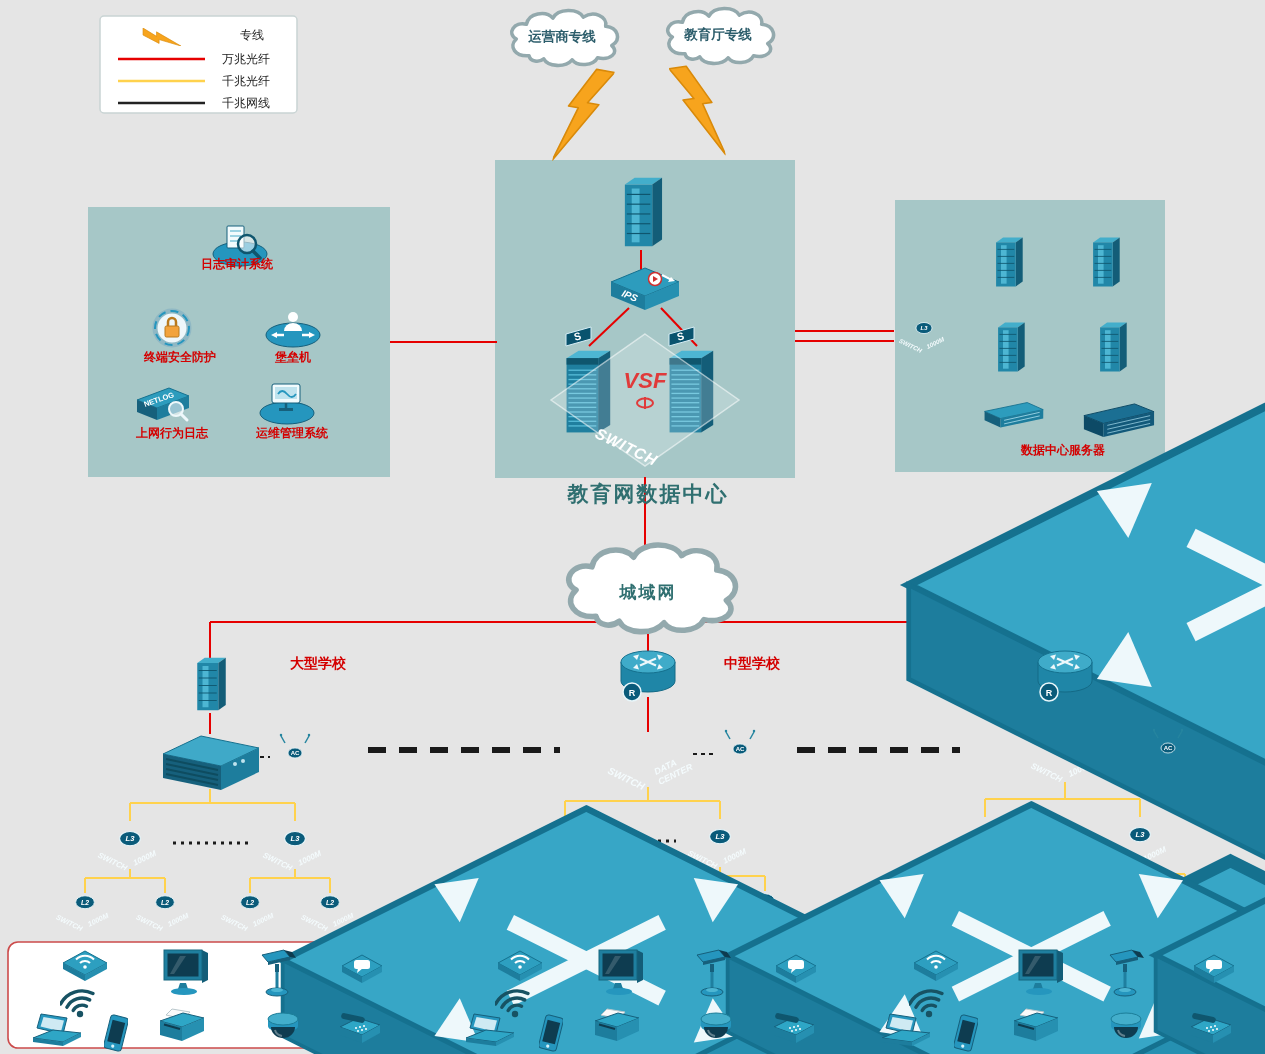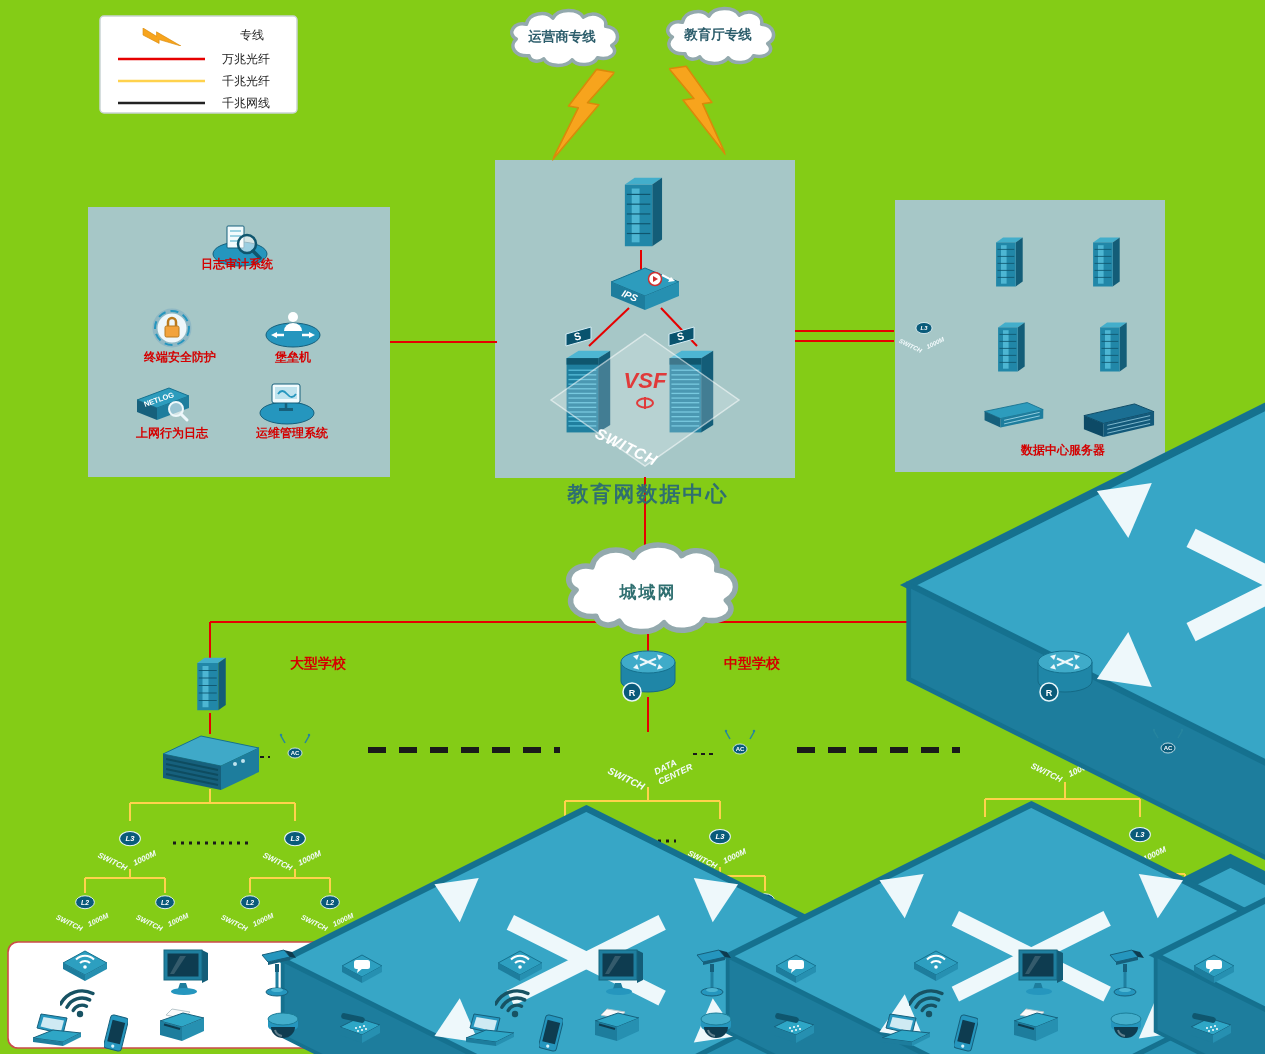--- a/index.html
+++ b/index.html
@@ -1,16 +1,16 @@
 <!DOCTYPE html>
 <html><head>
 <meta charset="utf-8">
 <style>
   html,body{margin:0;padding:0;background:#fff;}
-  .stage{position:relative;width:1265px;height:1054px;background:#84cc16;outline:1px solid #e8e8e8;}
+  .stage{position:relative;width:1265px;height:1054px;background:#e5e5e5;outline:1px solid #e8e8e8;}
   svg{font-family:"Liberation Sans",sans-serif;}
   text{user-select:none;}
   .serif{font-family:"Liberation Serif",serif;}
   .redlab{fill:#d40000;font-weight:bold;font-size:12px;text-anchor:middle;}
   .schoolname{fill:#d40000;font-weight:bold;font-size:14px;text-anchor:middle;}
   .cloudlab{fill:#2c5d6b;font-weight:bold;font-size:13.5px;text-anchor:middle;}
   .legendlab{fill:#222;font-size:12px;}
 </style>
 </head>
 <body>

